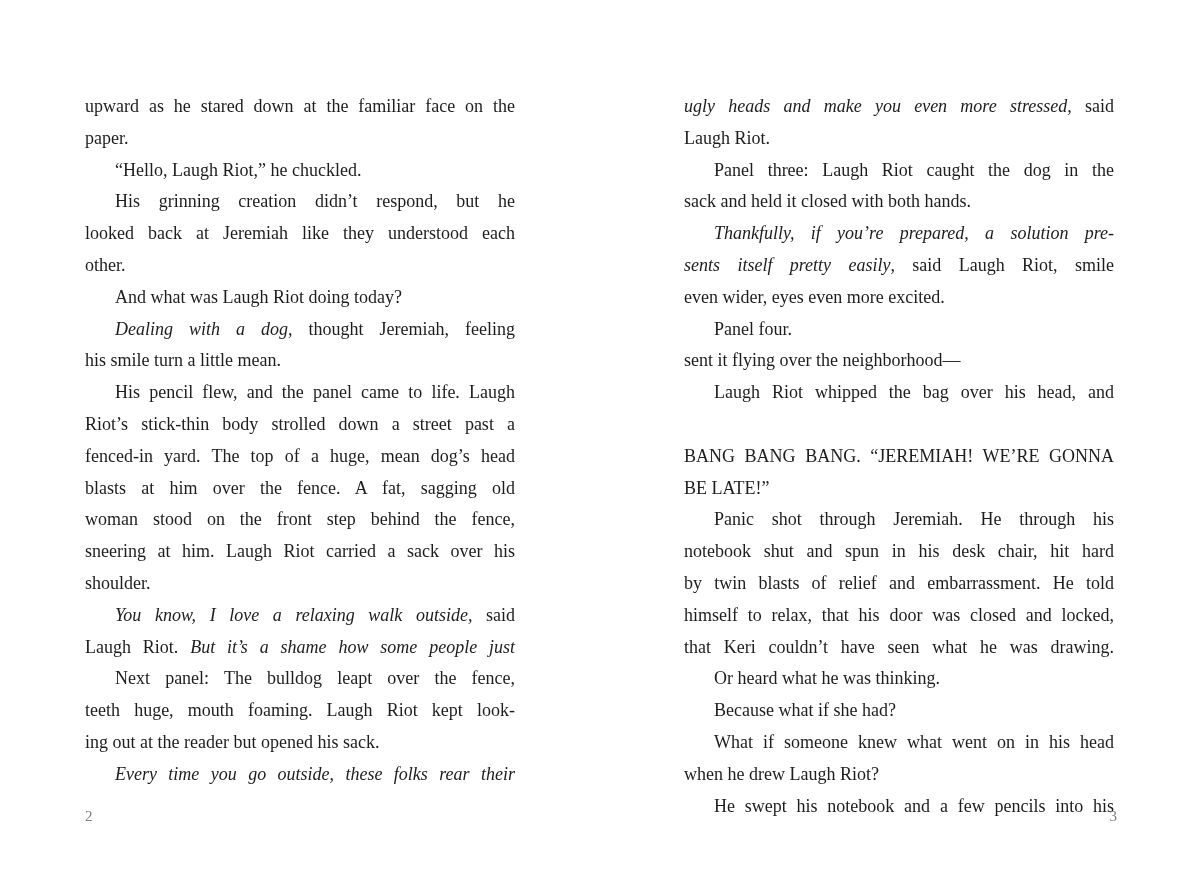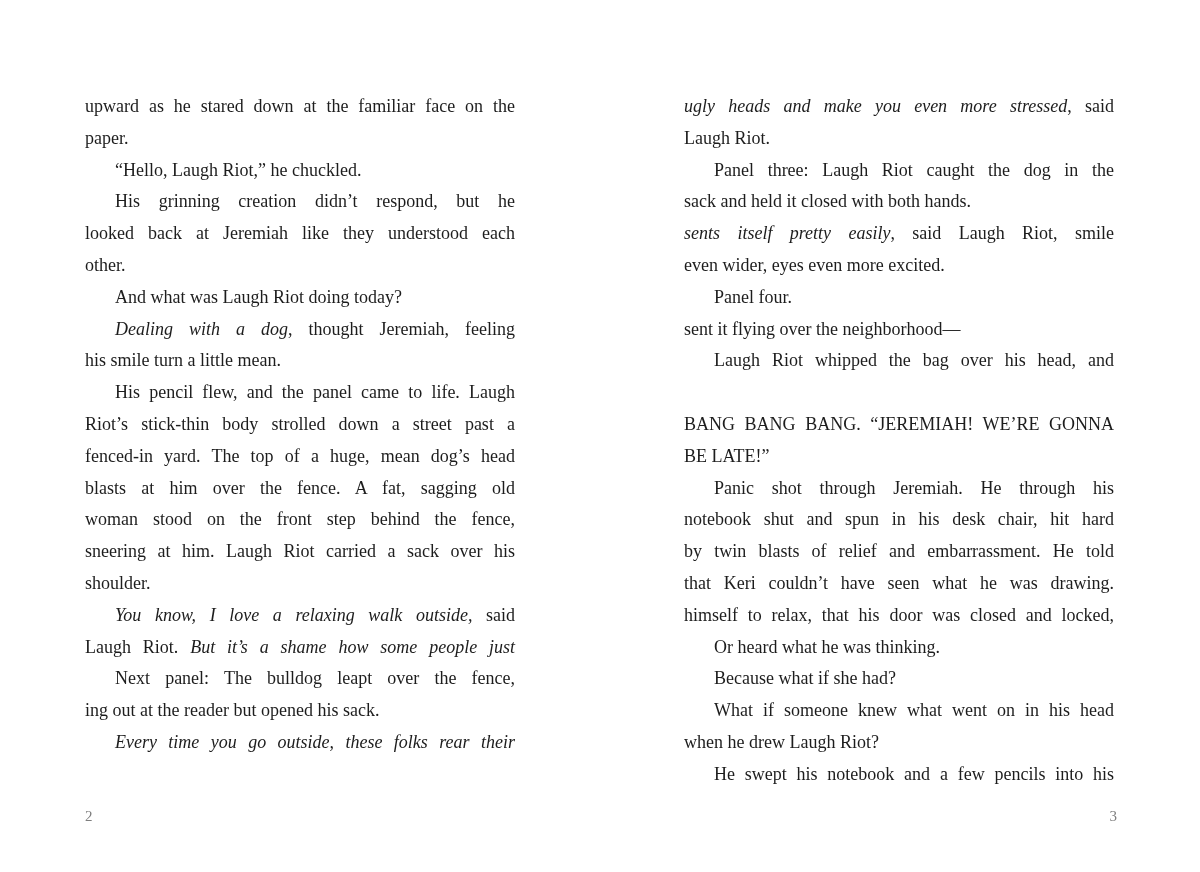--- a/index.html
+++ b/index.html
@@ -58,44 +58,46 @@
         <div class="line j ind"><span>His pencil flew, and the panel came to life. Laugh</span></div>
         <div class="line j"><span>Riot’s stick-thin body strolled down a street past a</span></div>
         <div class="line j"><span>fenced-in yard. The top of a huge, mean dog’s head</span></div>
         <div class="line j"><span>blasts at him over the fence. A fat, sagging old</span></div>
         <div class="line j"><span>woman stood on the front step behind the fence,</span></div>
         <div class="line j"><span>sneering at him. Laugh Riot carried a sack over his</span></div>
         <div class="line"><span>shoulder.</span></div>
         <div class="line j ind"><em>You know, I love a relaxing walk outside,</em><span> said</span></div>
         <div class="line j"><span>Laugh Riot. </span><em>But it’s a shame how some people just</em></div>
         <div class="line j ind"><span>Next panel: The bulldog leapt over the fence,</span></div>
+        <div class="line j"><span>teeth huge, mouth foaming. Laugh Riot kept look-</span></div>
         <div class="line"><span>ing out at the reader but opened his sack.</span></div>
         <div class="line j ind"><em>Every time you go outside, these folks rear their</em></div>
       </div>
     <div class="page-number">2</div>
   </div>
   <div class="page right">
     <div class="text-block">
         <div class="line j"><em>ugly heads and make you even more stressed</em><span>, said</span></div>
         <div class="line"><span>Laugh Riot.</span></div>
         <div class="line j ind"><span>Panel three: Laugh Riot caught the dog in the</span></div>
         <div class="line"><span>sack and held it closed with both hands.</span></div>
+        <div class="line j ind"><em>Thankfully, if you’re prepared, a solution pre-</em></div>
         <div class="line j"><em>sents itself pretty easily</em><span>, said Laugh Riot, smile</span></div>
         <div class="line"><span>even wider, eyes even more excited.</span></div>
         <div class="line ind"><span>Panel four.</span></div>
         <div class="line"><span>sent it flying over the neighborhood—</span></div>
         <div class="line j ind"><span>Laugh Riot whipped the bag over his head, and</span></div>
         <div class="line blank">&nbsp;</div>
         <div class="line j"><span>BANG BANG BANG. “JEREMIAH! WE’RE GONNA</span></div>
         <div class="line"><span>BE LATE!”</span></div>
         <div class="line j ind"><span>Panic shot through Jeremiah. He through his</span></div>
         <div class="line j"><span>notebook shut and spun in his desk chair, hit hard</span></div>
         <div class="line j"><span>by twin blasts of relief and embarrassment. He told</span></div>
+        <div class="line j"><span>himself to relax, that his door was closed and locked,</span></div>
         <div class="line j"><span>that Keri couldn’t have seen what he was drawing.</span></div>
-        <div class="line j"><span>himself to relax, that his door was closed and locked,</span></div>
         <div class="line ind"><span>Or heard what he was thinking.</span></div>
         <div class="line ind"><span>Because what if she had?</span></div>
         <div class="line j ind"><span>What if someone knew what went on in his head</span></div>
         <div class="line"><span>when he drew Laugh Riot?</span></div>
         <div class="line j ind"><span>He swept his notebook and a few pencils into his</span></div>
       </div>
     <div class="page-number">3</div>
   </div>
 </div>
 

